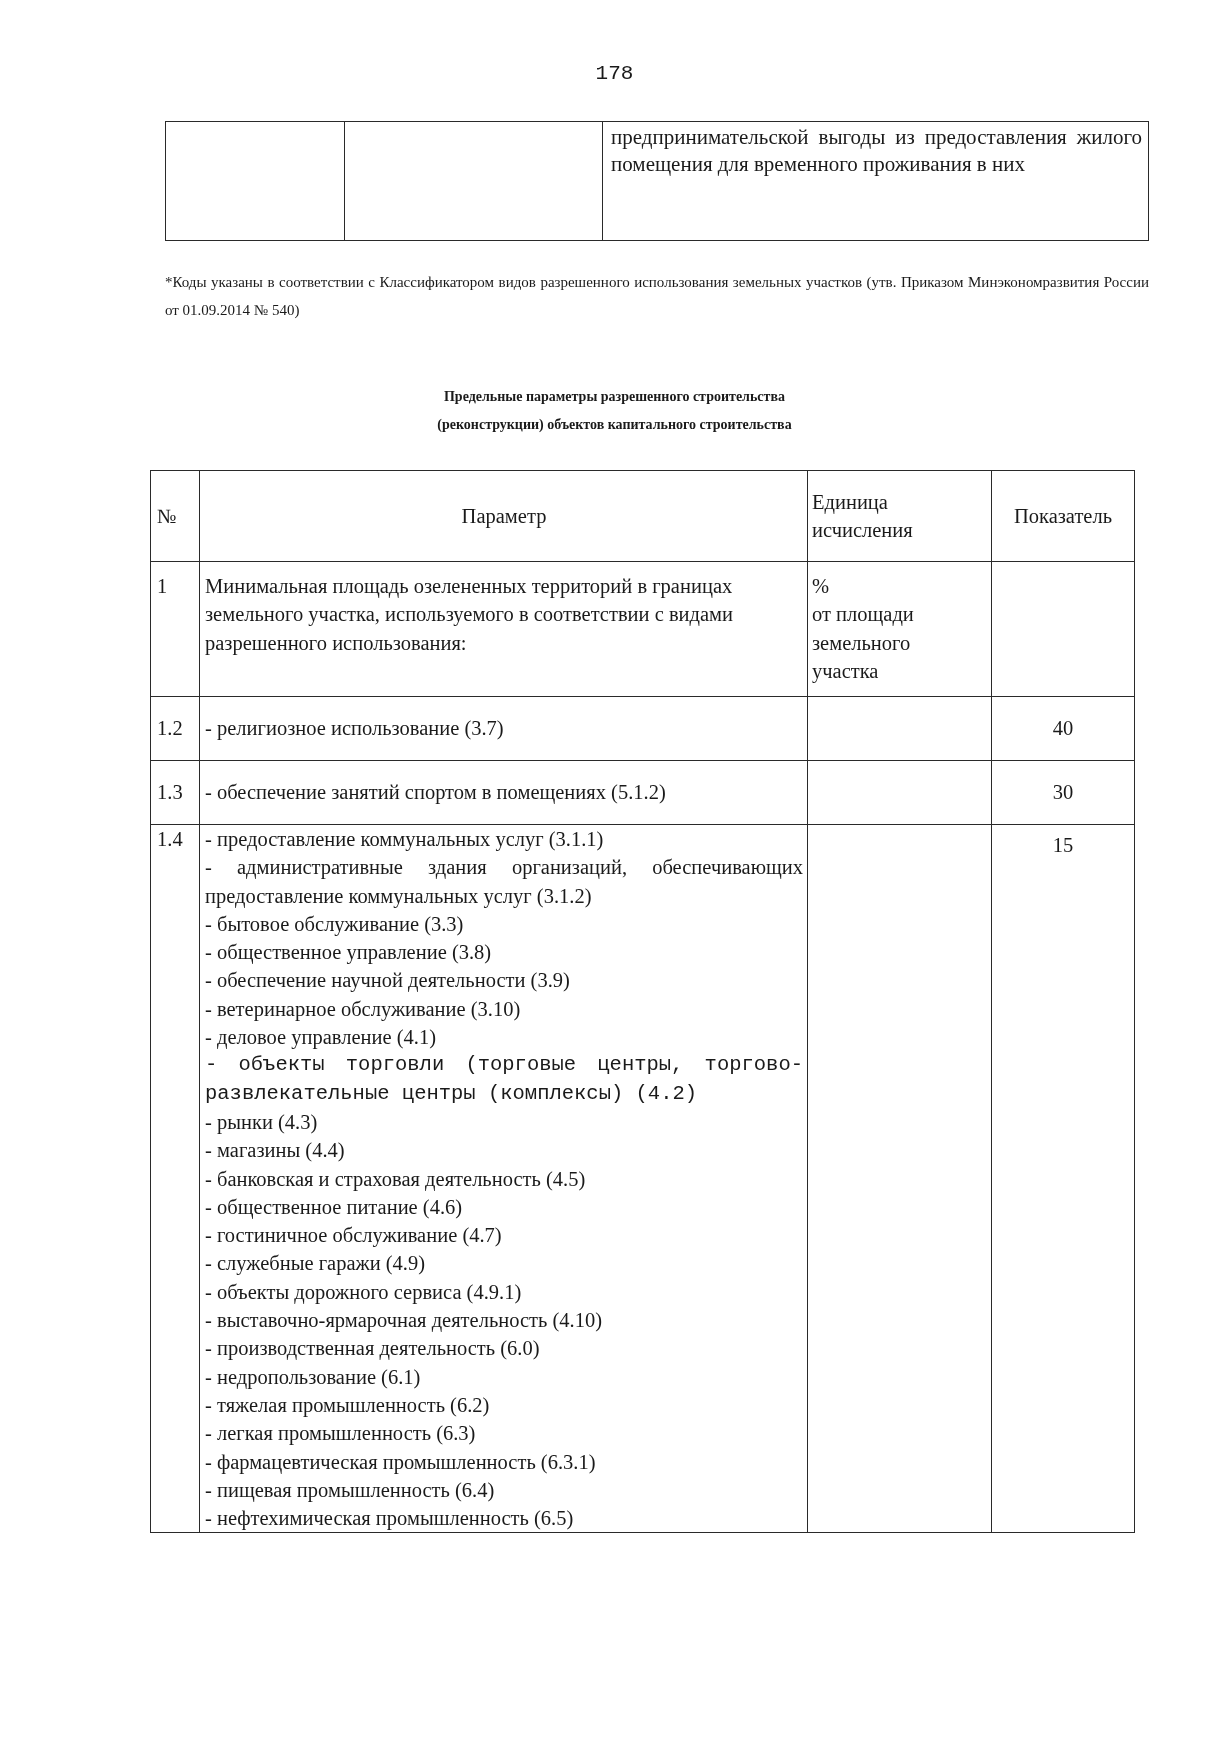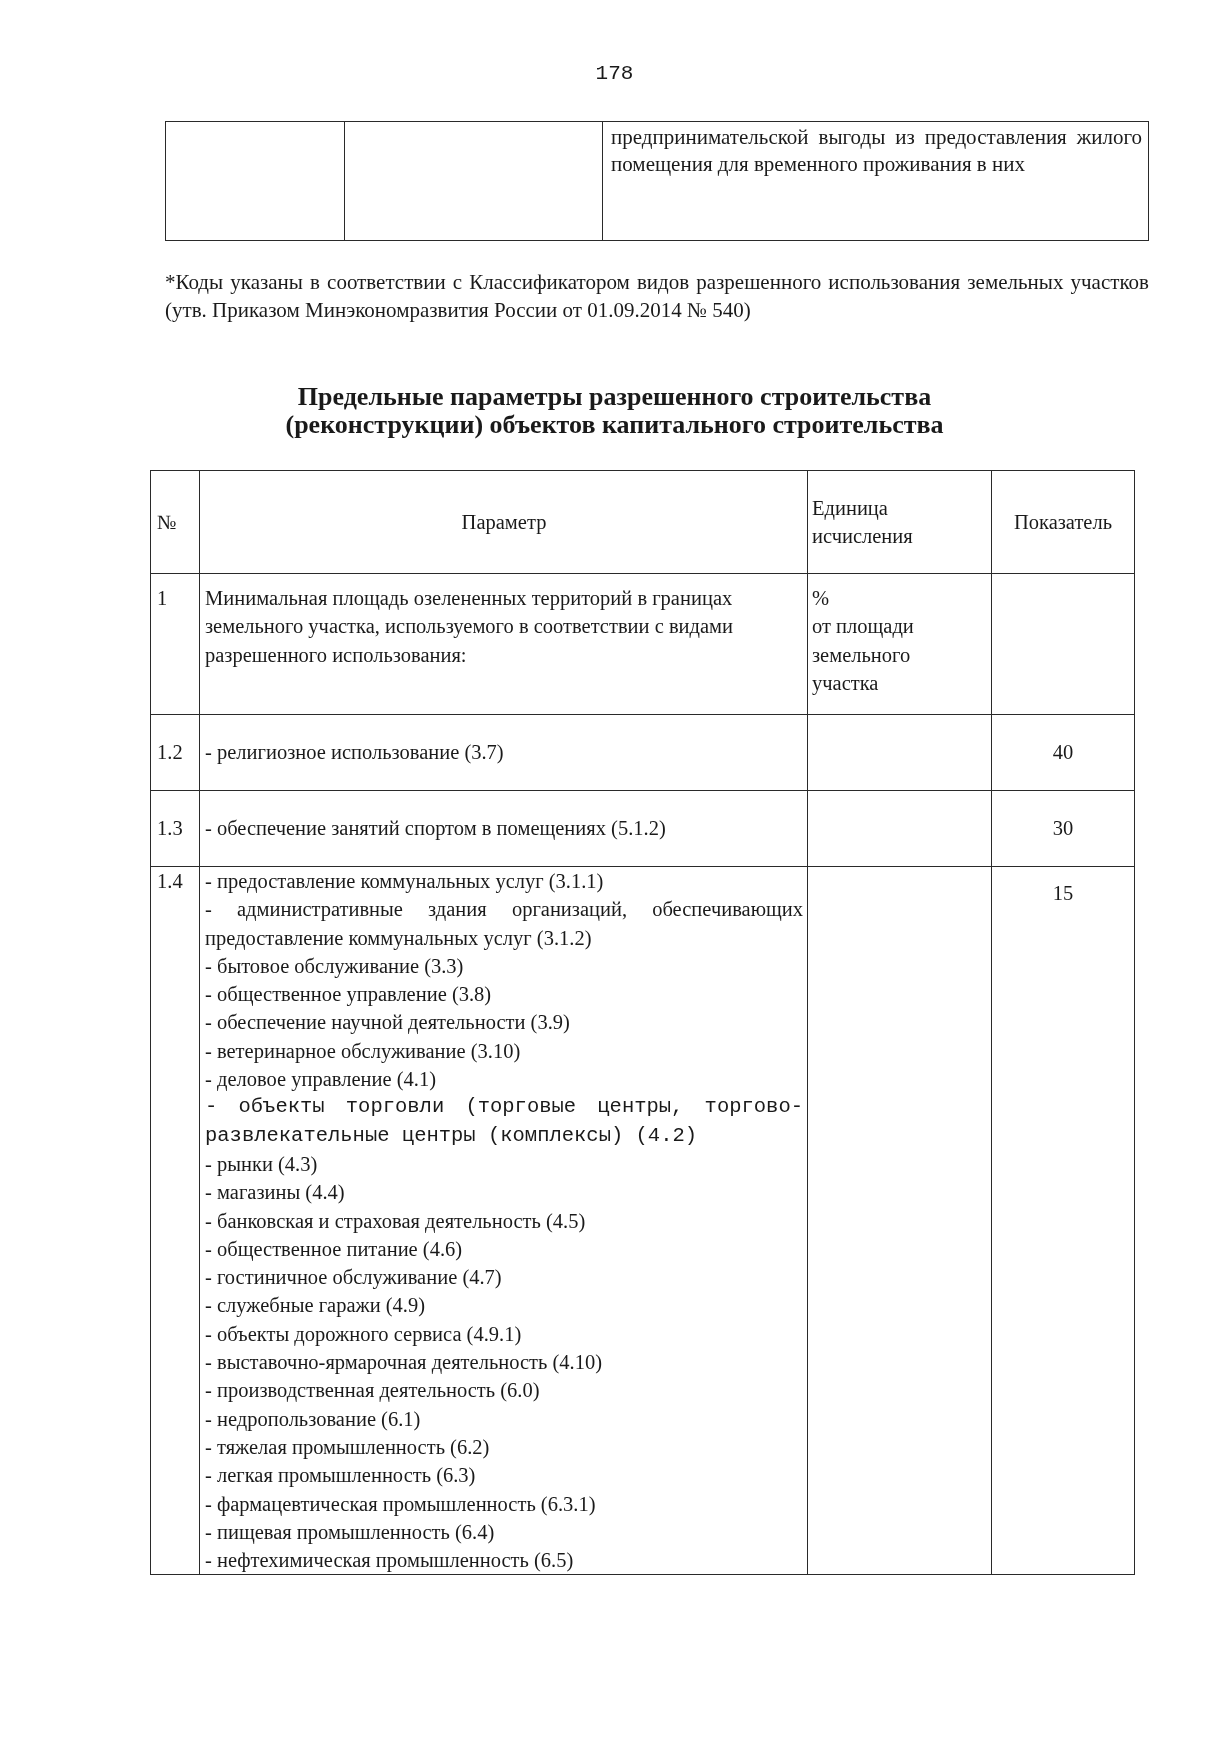--- a/index.html
+++ b/index.html
@@ -17,34 +17,34 @@
 
   
   #cont-table { left: 165px; top: 121px; width: 984px; }
   #cont-table td { height: 116px; font-size: 21px; line-height: 26.5px; }
   #cont-table td.c1 { width: 176px; }
   #cont-table td.c2 { width: 255px; }
   #cont-table td.c3 { padding: 2px 6px 0 8px; text-align: justify; }
 
   .footnote {
     position: absolute; left: 165px; width: 984px; top: 268px;
-    font-size: 21px; line-height: 28px; text-align: justify;
+    font-size: 15px; line-height: 28px; text-align: justify;
   }
   .section-title {
     position: absolute; left: 0; width: 1229px; top: 383px;
-    text-align: center; font-size: 26px; font-weight: bold; line-height: 28px;
+    text-align: center; font-size: 14px; font-weight: bold; line-height: 28px;
   }
 
   
   #params-table { left: 150px; top: 470px; width: 985px; }
   #params-table th, #params-table td { font-size: 20.5px; line-height: 28.3px; }
   #params-table .col-num { width: 40px; padding: 0 2px 0 6px; text-align: left; }
   #params-table .col-param { width: 598px; padding: 0 4px 0 5px; }
   #params-table .col-unit { width: 175px; text-align: left; padding: 0 4px; }
-  #params-table .col-value { text-align: center; padding: 12px 4px; }
+  #params-table .col-value { text-align: center; padding: 6px 4px; }
   #params-table thead th { height: 78px; vertical-align: middle; text-align: center; }
   #params-table thead th.col-num { text-align: left; }
   .row-main td { padding-top: 10px !important; padding-bottom: 8px; height: 118px; }
   .row-simple td { height: 51px; vertical-align: middle; }
   .row-list td { padding-top: 8px; padding-bottom: 10px; }
   .row-list .col-value { padding-top: 8px; }
   .list-line { display: block; }
 </style>
 </head>
 <body>

